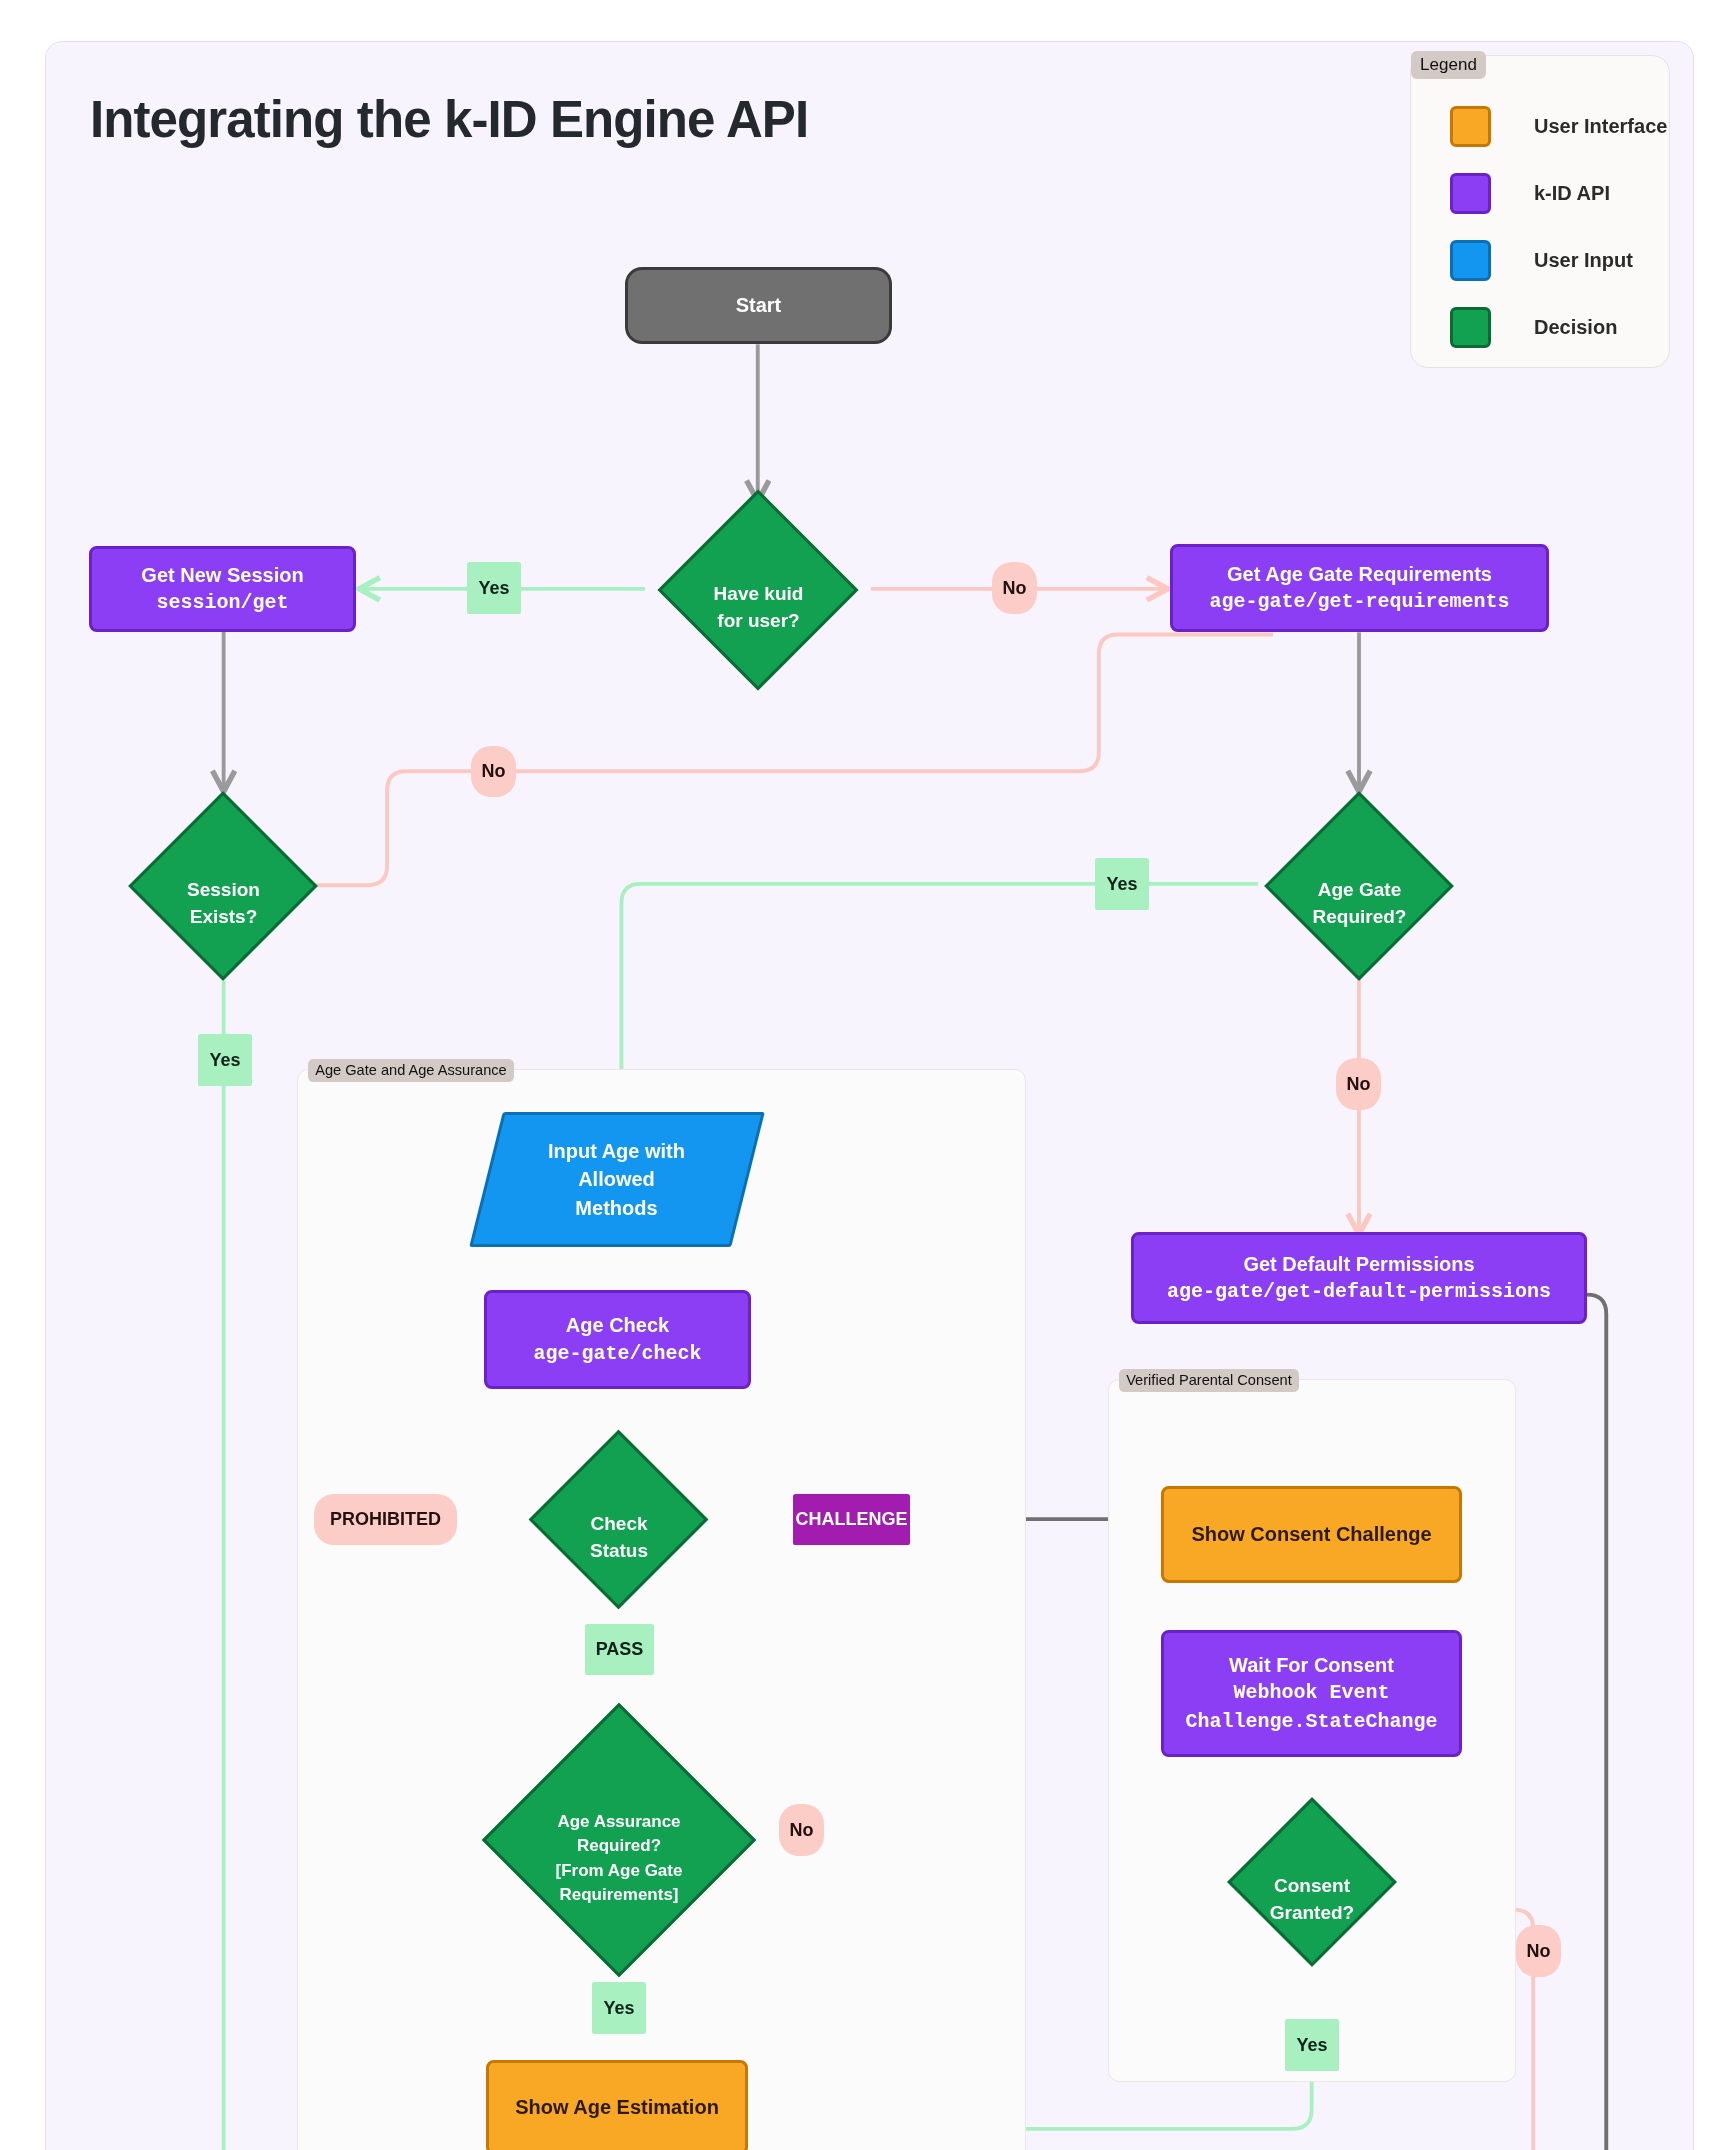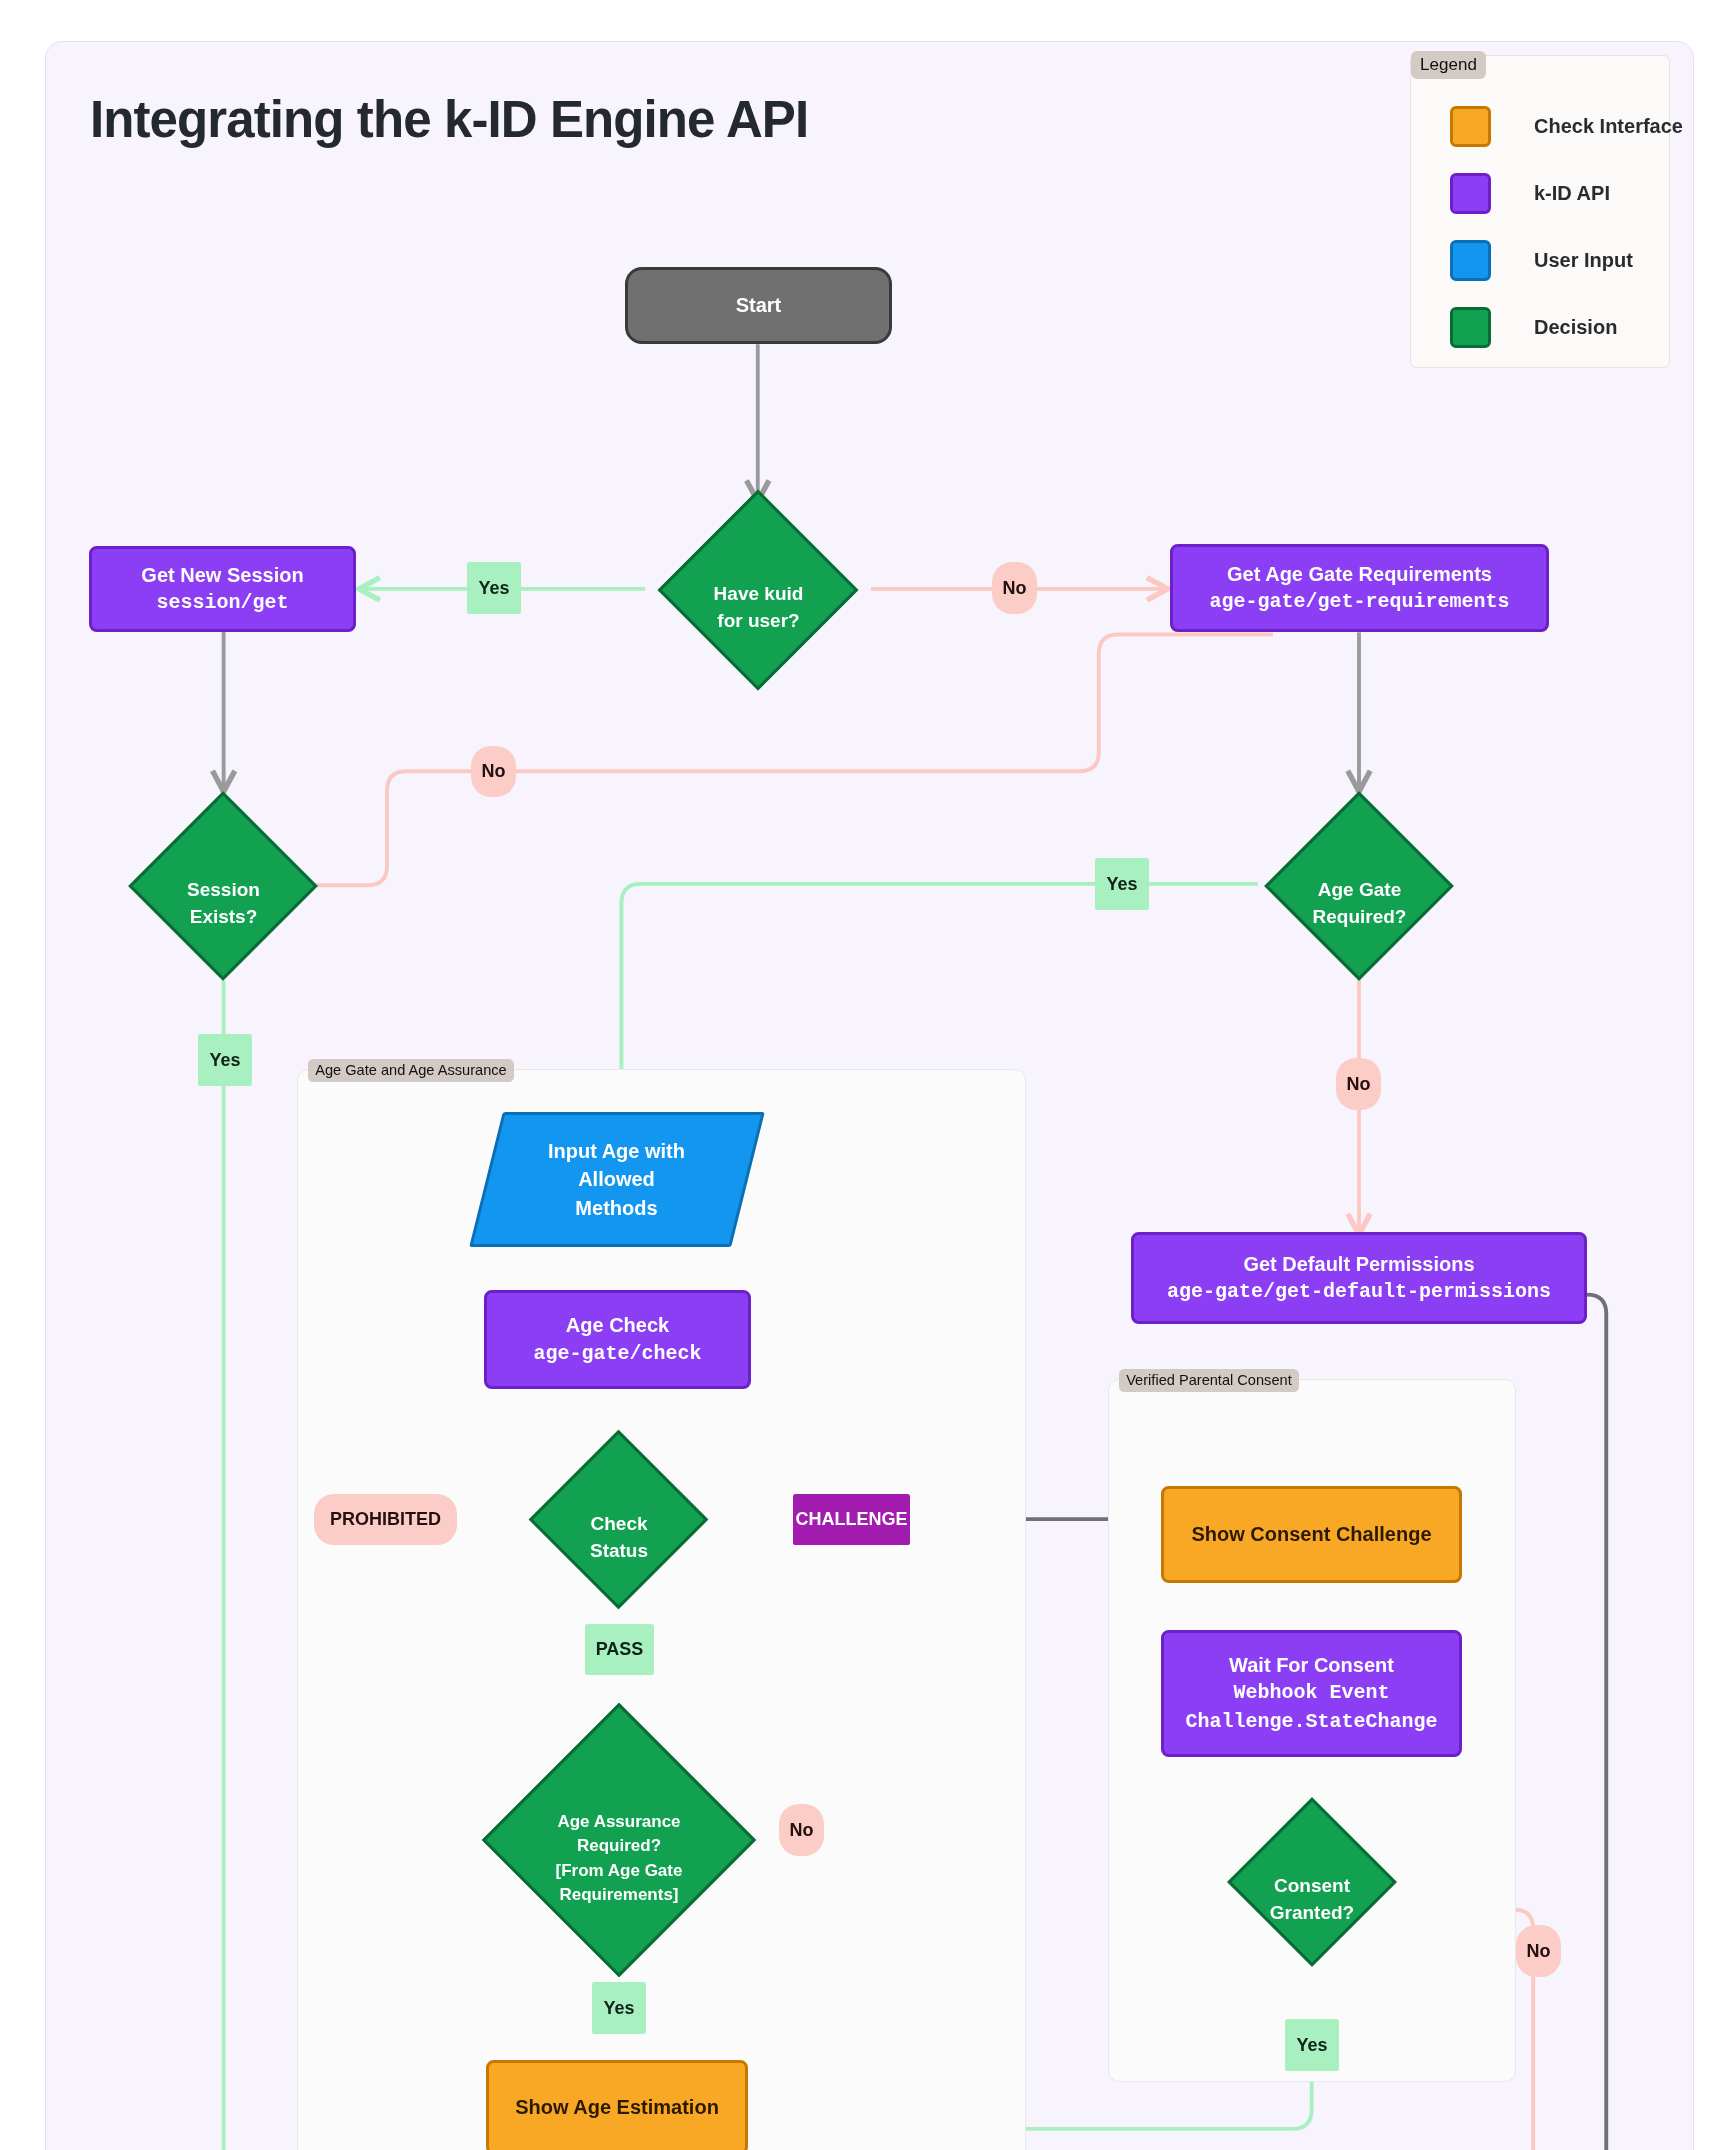--- a/index.html
+++ b/index.html
@@ -5,21 +5,21 @@
   html,body{margin:0;padding:0;background:#ffffff;}
   body{font-family:"Liberation Sans",sans-serif;}
   #page{position:relative;width:1734px;height:2849px;background:#ffffff;overflow:hidden;}
   #canvas{position:absolute;left:45px;top:41px;width:1647px;height:2766px;
           background:#f7f4fd;border:1.3px solid #eadcf7;border-radius:17px;}
   #title{position:absolute;left:90px;top:90px;font-size:51px;font-weight:bold;
          color:#24292e;letter-spacing:-0.9px;}
 
   
   #legend{position:absolute;left:1410px;top:55px;width:258px;height:311px;
-          background:#fbfaf9;border:1.3px solid #e6e3e0;border-radius:6px;}
+          background:#fbfaf9;border:1.3px solid #e6e3e0;border-radius:18px;}
   #legend-title{position:absolute;left:-0.4px;top:-5.2px;background:#d3cac6;
       border-radius:6px;padding:4.3px 9.5px;font-size:17px;color:#111;}
   .lg-row{position:absolute;left:39px;display:flex;align-items:center;}
   .lg-swatch{width:41px;height:41px;border-radius:6px;}
   .lg-label{margin-left:43px;font-size:20px;font-weight:bold;color:#2b2b2b;white-space:nowrap;}
 
   
   .node{position:absolute;box-sizing:border-box;display:flex;flex-direction:column;
         align-items:center;justify-content:center;text-align:center;}
   .n-line{line-height:1.42;}
@@ -148,21 +148,21 @@
 
   <div class="subgraph" style="left:1108px;top:1379px;width:406px;height:701px;text-align:center;">
     <div class="sg-title">Verified Parental Consent</div>
   </div>
 
   <div id="legend">
     <div id="legend-title">Legend</div>
 
     <div class="lg-row" style="top:50px;">
       <span class="lg-swatch" style="background:#f9a825;border:3px solid #c77800;box-sizing:border-box;"></span>
-      <span class="lg-label">Check Interface</span>
+      <span class="lg-label">User Interface</span>
     </div>
 
     <div class="lg-row" style="top:117px;">
       <span class="lg-swatch" style="background:#8c3ef5;border:3px solid #6b21c7;box-sizing:border-box;"></span>
       <span class="lg-label">k-ID API</span>
     </div>
 
     <div class="lg-row" style="top:184px;">
       <span class="lg-swatch" style="background:#1296f0;border:3px solid #0a6fb5;box-sizing:border-box;"></span>
       <span class="lg-label">User Input</span>

